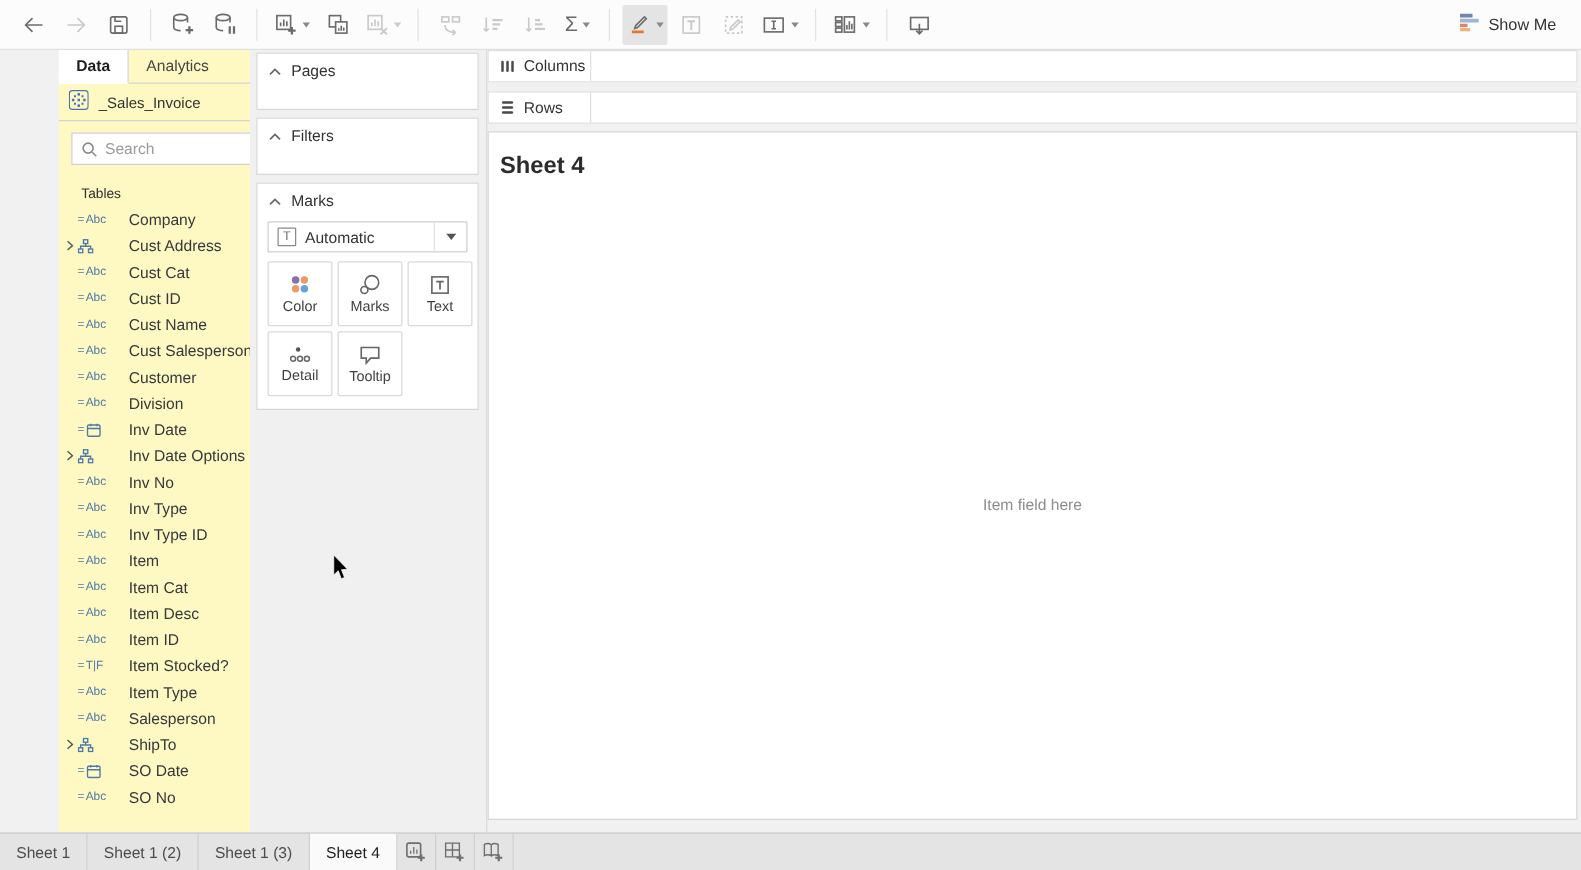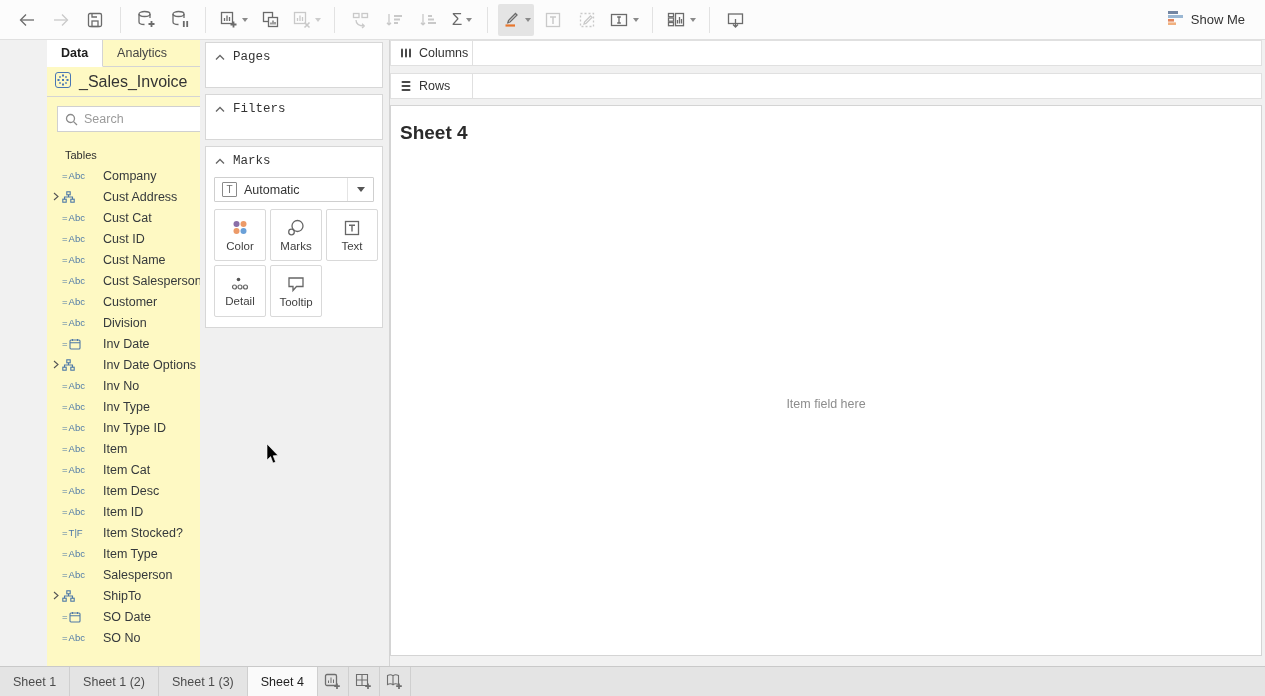--- a/index.html
+++ b/index.html
@@ -29,21 +29,21 @@
 
   
   .sidebar { position:absolute; left:0; top:40px; width:200px; height:626px;
     background:#fef9c3; border-right:2px solid #1d4ed8;margin-left:47px; }
   .pane-tabs { display:flex; height:27px; border-bottom:1px solid #d4d4d4; align-items:stretch; }
   .pane-tab { display:flex; align-items:center; padding:0 14px; font-size:12.5px; color:#454545; }
   .pane-tab.active { background:#fff; border-right:1px solid #d4d4d4; color:#1e1e1e;
     font-weight:700; margin-bottom:-1px; border-bottom:1px solid #fff; }
   .pane-collapse { margin-left:auto; display:flex; align-items:center; padding:0 9px; color:#666; }
   .datasource-row { display:flex; align-items:center; gap:8px; height:30px;
-    padding:0 8px; border-bottom:1px solid #d4d4d4; font-size:16px; color:#333; }
+    padding:0 8px; border-bottom:1px solid #d4d4d4; font-size:12px; color:#333; }
   .search-row { display:flex; align-items:flex-start; padding:9px 6px 9px 10px; }
   .search-box { flex:1; display:flex; align-items:center; gap:6px; height:26px;
     border:1px solid #d0d0d0; background:#fff; padding:0 7px; }
   .search-box input { border:none; outline:none; flex:1; font-size:12.5px;
     font-family:"Liberation Sans",sans-serif; color:#333; background:transparent; width:60px; }
   .search-box input::placeholder { color:#9b9b9b; }
   .search-caret { width:0; height:0; border-left:4px solid transparent;
     border-right:4px solid transparent; border-top:5px solid #707070; margin:0 8px 0 10px; }
   .tables-header { font-size:11px; color:#2f2f2f; padding:8px 0 4px 18px; }
   .field-list { overflow:hidden; height:478px; }
@@ -55,21 +55,21 @@
   .f-label { font-size:12.5px; color:#35393c; padding-left:9px; white-space:nowrap; }
 
   
   .shelfpanel { position:absolute; left:200px; top:40px; width:190px; height:626px;
     background:#f0f0f0; border-right:1px solid #d4d4d4; }
   .card { position:absolute; left:5px; width:178px; background:#fff; border:1px solid #d7d7d7; }
   .card-pages { top:2px; height:46px; }
   .card-filters { top:54px; height:46px; }
   .card-marks { top:106px; height:182px; }
   .card-title { display:flex; align-items:center; gap:8px; font-size:12.5px;
-    color:#333; padding:7px 0 0 9px;font-family:Liberation Mono, monospace; }
+    color:#333; padding:7px 0 0 9px; }
   .chev-up { color:#666; }
   .mark-dd { display:flex; align-items:center; margin:9px 8px 0 8px; height:25px;
     border:1px solid #cfcfcf; background:#fff; border-radius:1px; }
   .mark-dd-ticon { width:15px; height:15px; border:1px solid #8a8a8a; color:#6e6e6e;
     font-size:10px; display:flex; align-items:center; justify-content:center;
     margin:0 7px 0 7px; border-radius:1px; }
   .mark-dd-label { flex:1; font-size:12.5px; color:#333; }
   .mark-dd-caretbox { width:26px; align-self:stretch; display:flex; align-items:center;
     justify-content:center; border-left:1px solid #e4e4e4; }
   .mark-dd-caret { width:0; height:0; border-left:4.5px solid transparent;

